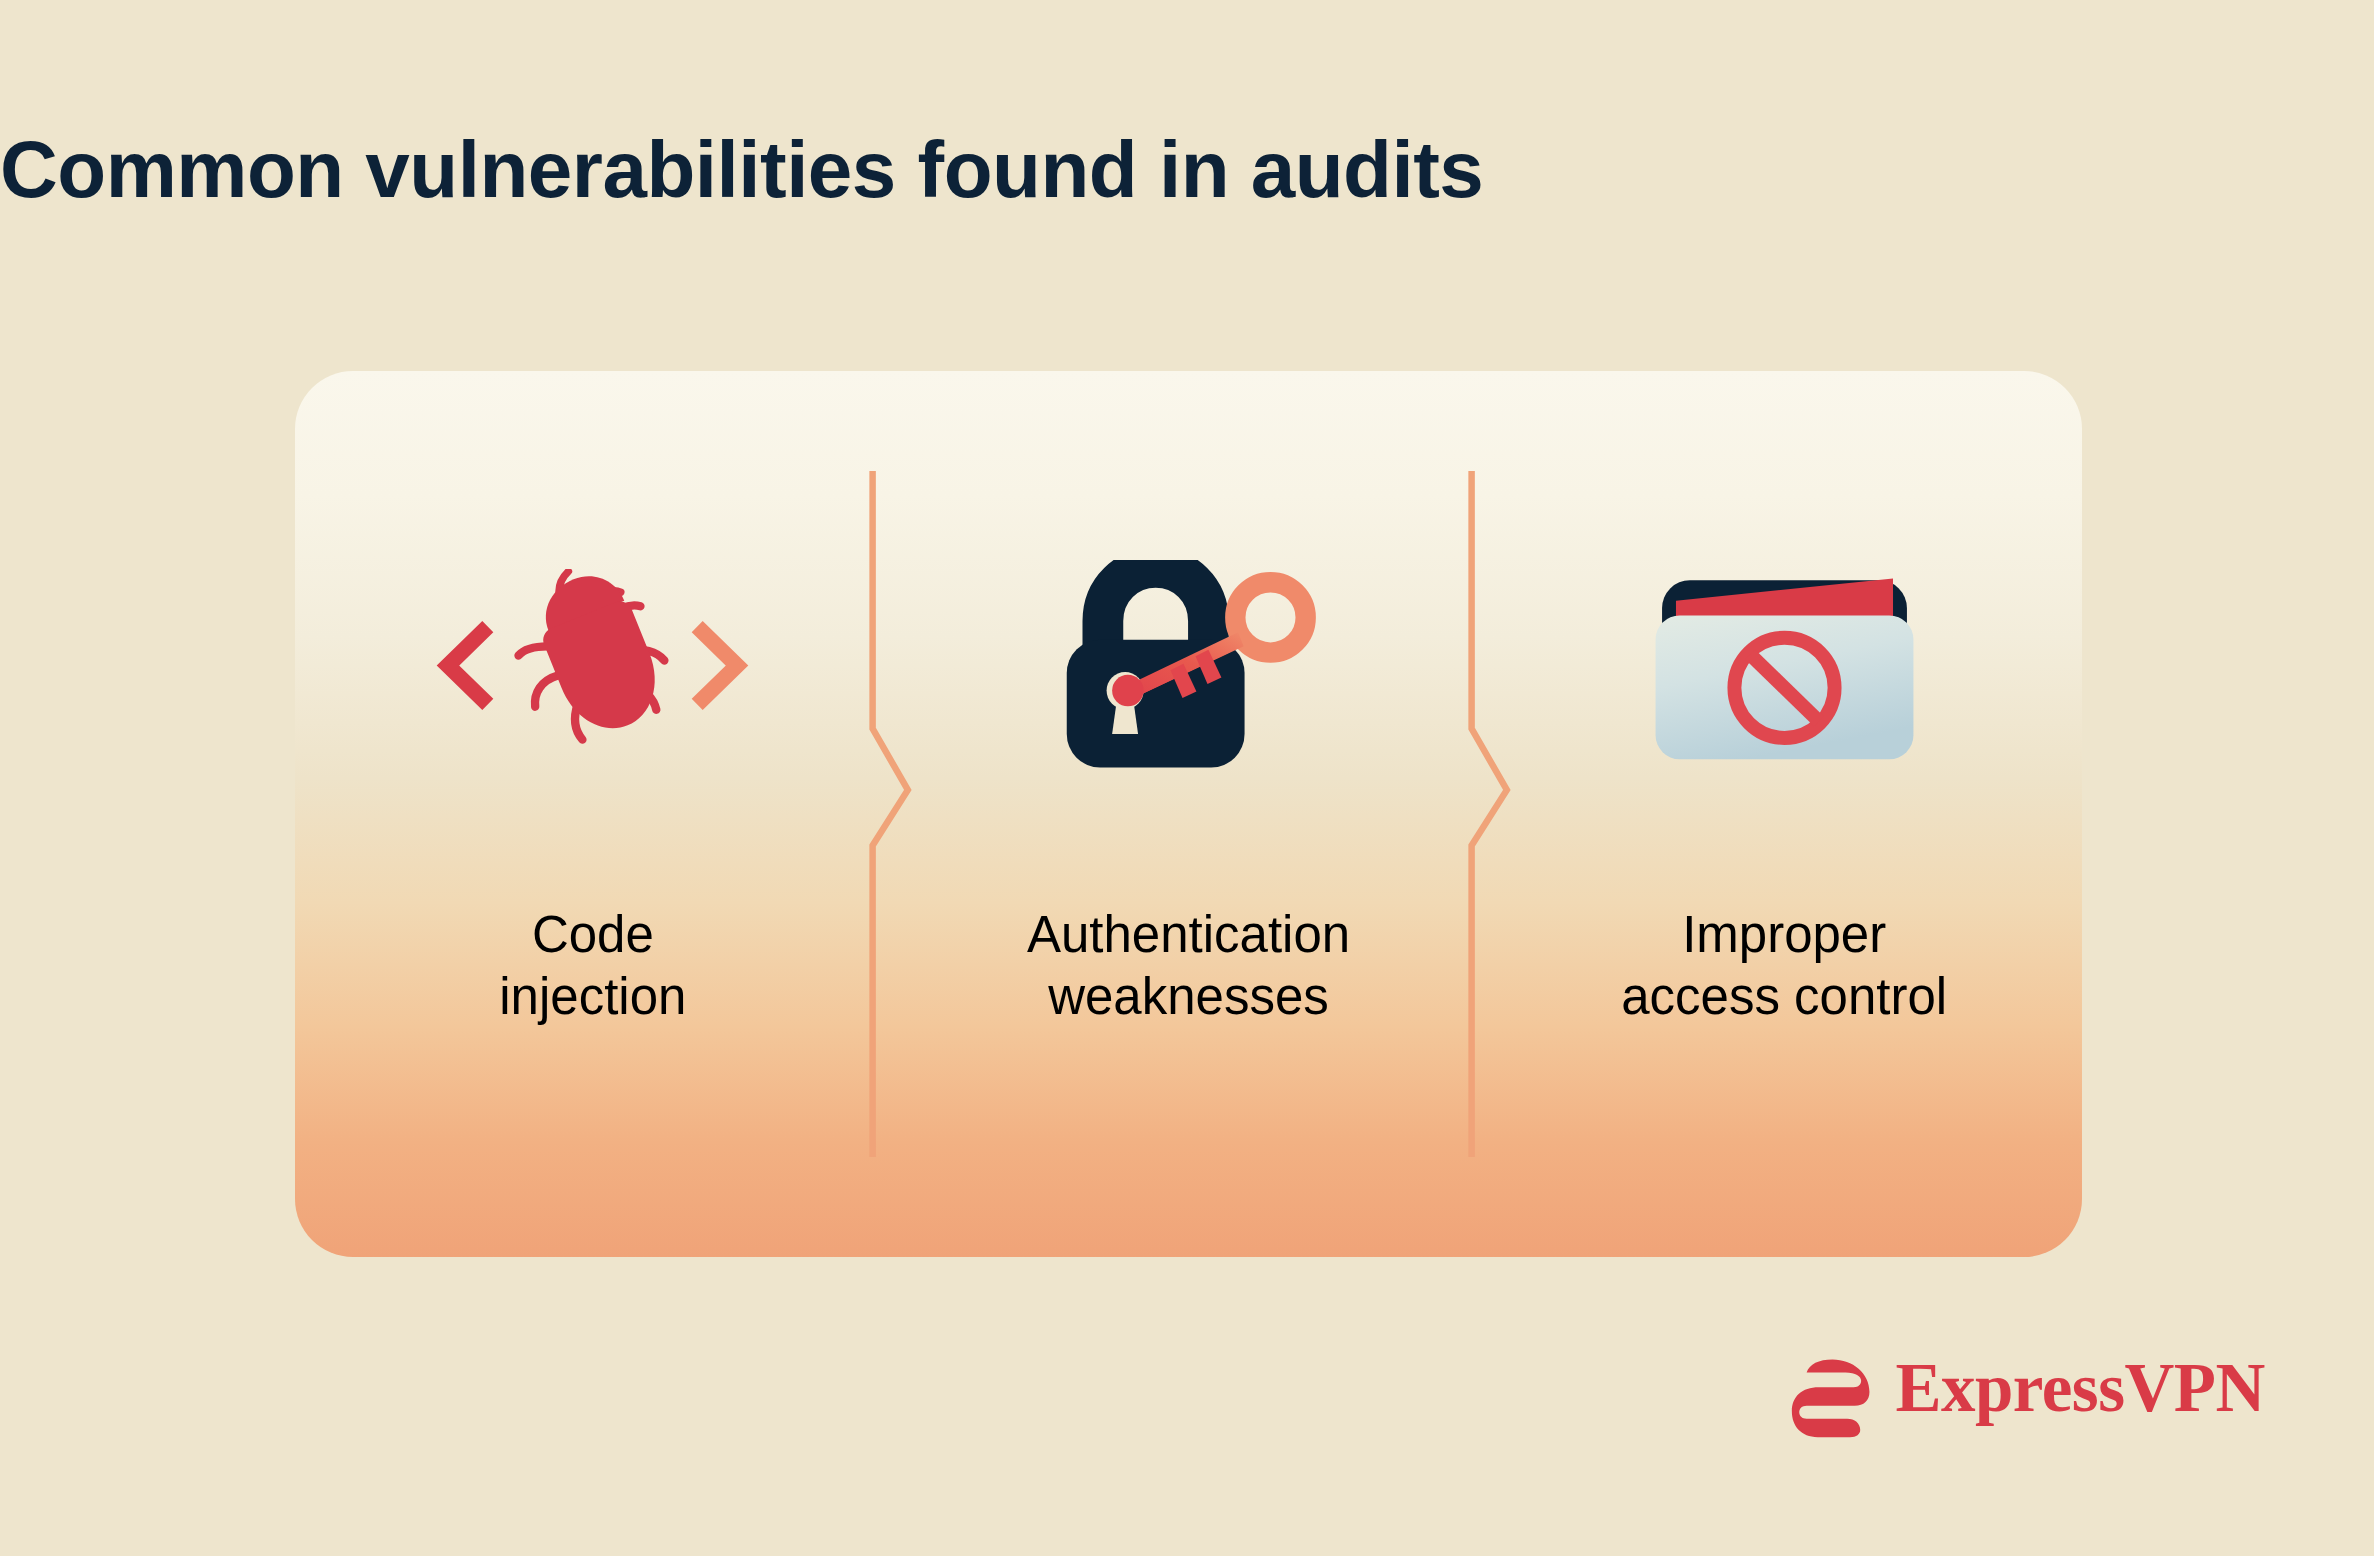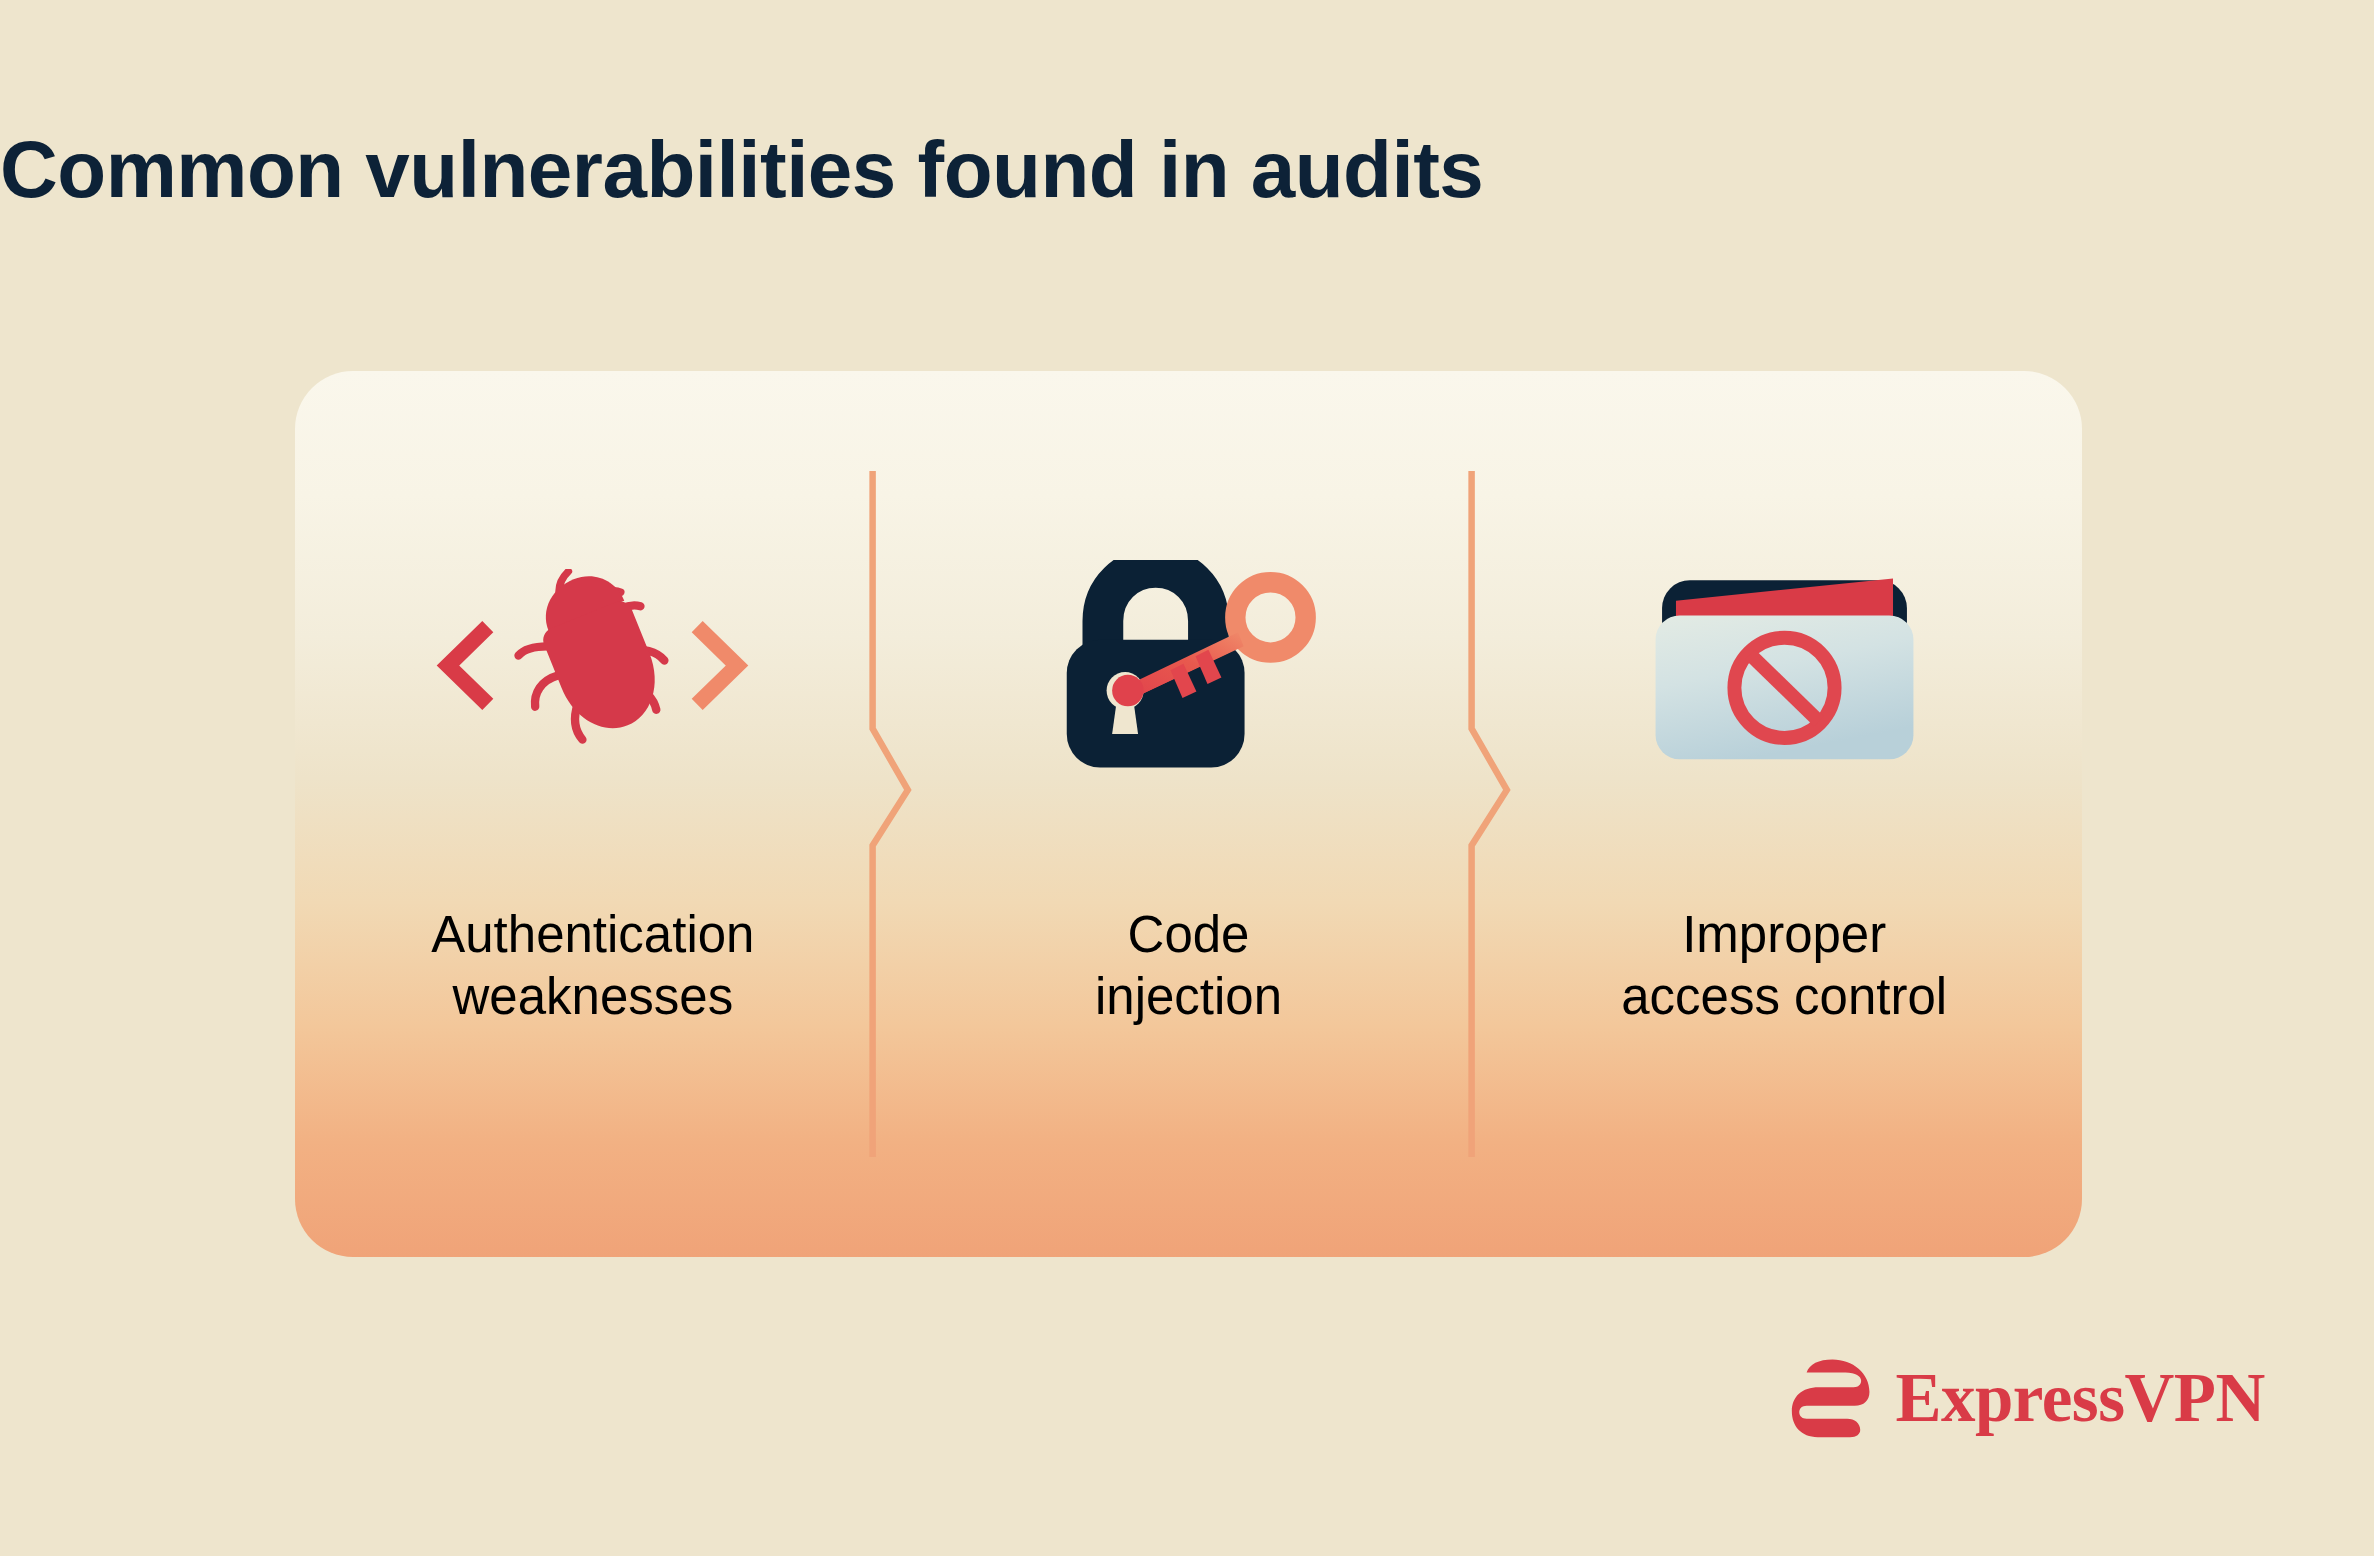--- a/index.html
+++ b/index.html
@@ -111,21 +111,20 @@
   }
   .divider.d1 { left: 570px; }
   .divider.d2 { left: 1169px; }
 
   
   .logo {
     position: absolute;
     left: 1790px;
     top: 1354px;
     display: flex;
-    align-items: center;
     gap: 20.4px;
   }
   .logo-mark { display: block; }
   .logo-word {
     font-family: "Liberation Serif", serif;
     font-size: 69px;
     font-weight: 700;
     color: #d93b47;
     letter-spacing: -0.5px;
     line-height: 1;
@@ -252,26 +251,26 @@
     </svg>
   </div>
   <div class="divider d2">
     <svg width="56" height="686" viewBox="0 0 60 740" xmlns="http://www.w3.org/2000/svg">
       <path d="M8 0 L8 278 L46 344 L8 404 L8 740" fill="none" stroke="#f0a379" stroke-width="7" stroke-linejoin="miter"></path>
     </svg>
   </div>
 
   <div class="labels-layer">
     <div class="lbl-cell">
+      <div class="lbl-text">Code
+injection</div>
+    </div>
+    <div class="lbl-cell">
       <div class="lbl-text">Authentication
 weaknesses</div>
-    </div>
-    <div class="lbl-cell">
-      <div class="lbl-text">Code
-injection</div>
     </div>
     <div class="lbl-cell">
       <div class="lbl-text">Improper
 access control</div>
     </div>
   </div>
 
 </div>
 
 <div class="logo">

